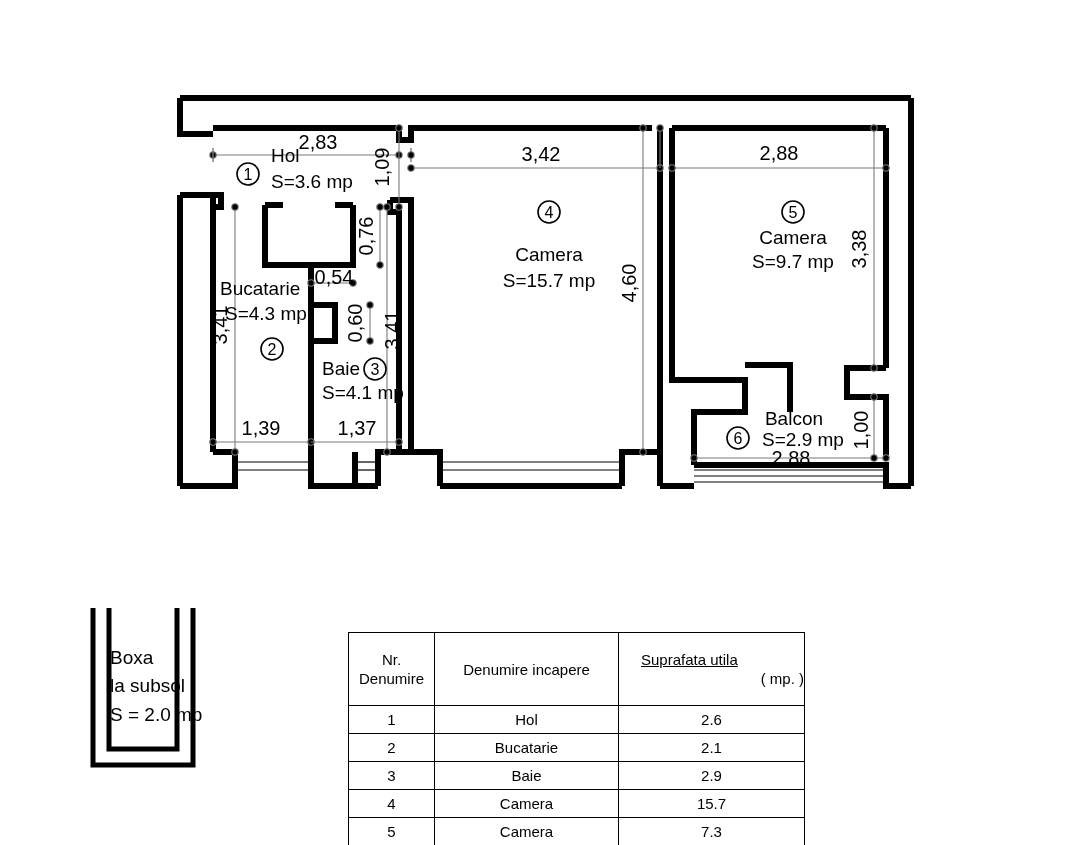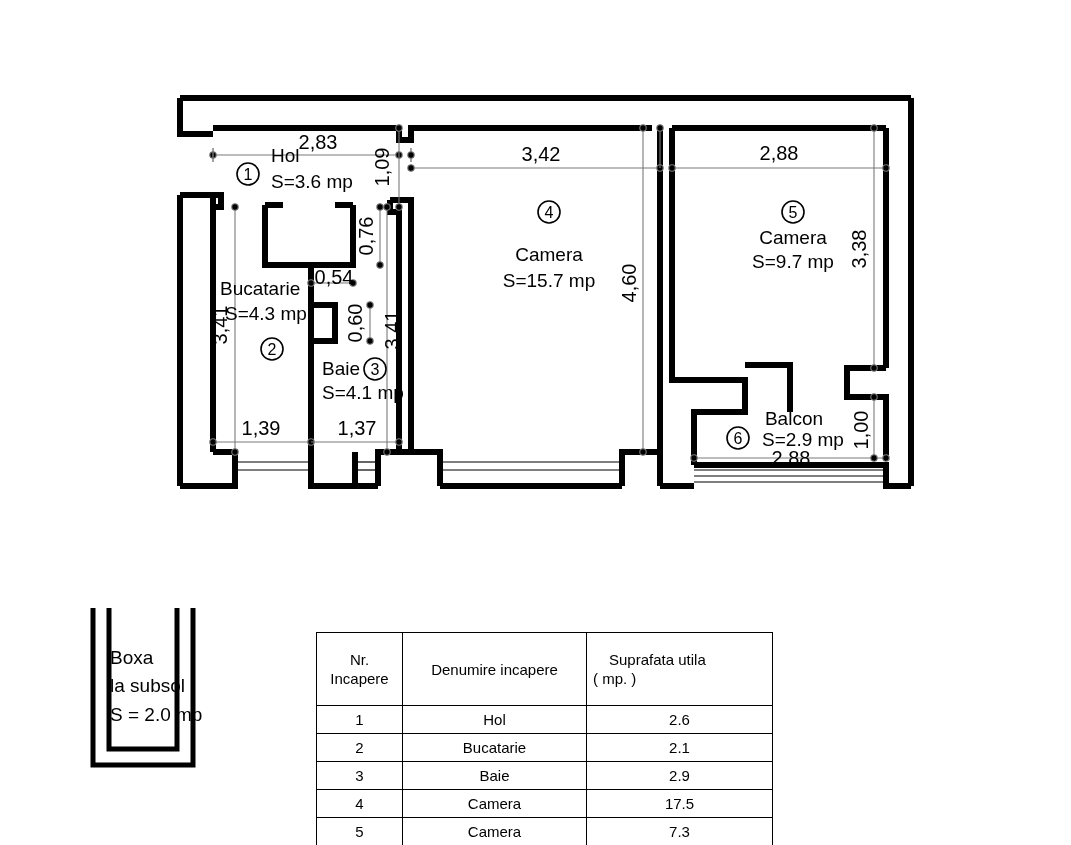--- a/index.html
+++ b/index.html
@@ -1,30 +1,30 @@
 <!DOCTYPE html>
 <html><head>
 <meta charset="utf-8">
 <style>
   html,body{margin:0;padding:0;background:#ffffff;}
   body{width:1071px;height:845px;position:relative;overflow:hidden;
        font-family:"Liberation Sans","DejaVu Sans",sans-serif;color:#000;}
   #plan-svg{position:absolute;left:0;top:0;}
   .tbl-wrap{position:absolute;left:316px;top:632px;width:456px;}
-  table.rooms{border-collapse:collapse;width:456px;table-layout:fixed;}
+  table.rooms{border-collapse:collapse;width:456px;table-layout:fixed;margin-left:32px;}
   table.rooms td{border:1.4px solid #000;padding:0;height:27px;
                  font-size:15px;text-align:center;vertical-align:middle;}
   table.rooms tr.hdr td{height:72px;font-size:15px;line-height:19px;}
   table.rooms col.c1{width:86px;}
   table.rooms col.c2{width:184px;}
   table.rooms col.c3{width:186px;}
   td.nm{text-align:left;padding-left:40px;}
   .hdr-sub{display:block;}
-  .hdr-c3 .l1{display:block;text-align:left;padding-left:22px;}
-  .hdr-c3 .l2{display:block;text-align:left;padding-left:6px;}
+  .hdr-c3 .l1{display:block;text-align:left;padding-left:22px;text-decoration:underline;}
+  .hdr-c3 .l2{display:block;text-align:right;padding-left:6px;}
 </style>
 </head>
 <body>
 
 <svg id="plan-svg" width="1071" height="845" viewBox="0 0 1071 845">
 
   <g fill="none" stroke="#000000" stroke-width="6" stroke-linejoin="miter">
 
      <path d="M 180,98 L 911,98"></path>
      <path d="M 911,98 L 911,486"></path>
@@ -221,21 +221,21 @@
   <table class="rooms">
     <colgroup>
         <col class="c1">
         <col class="c2">
         <col class="c3">
       </colgroup>
     <tbody>
       <tr class="hdr">
         <td>
           <span class="hdr-sub">Nr.</span>
-          <span class="hdr-sub">Incapere</span>
+          <span class="hdr-sub">Denumire</span>
         </td>
         <td>Denumire incapere</td>
         <td class="hdr-c3">
           <span class="l1">Suprafata utila</span>
           <span class="l2">( mp. )</span>
         </td>
       </tr>
       <tr>
         <td>1</td>
         <td class="nm">Hol</td>
@@ -247,21 +247,21 @@
         <td>2.1</td>
       </tr>
       <tr>
         <td>3</td>
         <td class="nm">Baie</td>
         <td>2.9</td>
       </tr>
       <tr>
         <td>4</td>
         <td class="nm">Camera</td>
-        <td>17.5</td>
+        <td>15.7</td>
       </tr>
       <tr>
         <td>5</td>
         <td class="nm">Camera</td>
         <td>7.3</td>
       </tr>
     </tbody>
   </table>
 </div>
 

